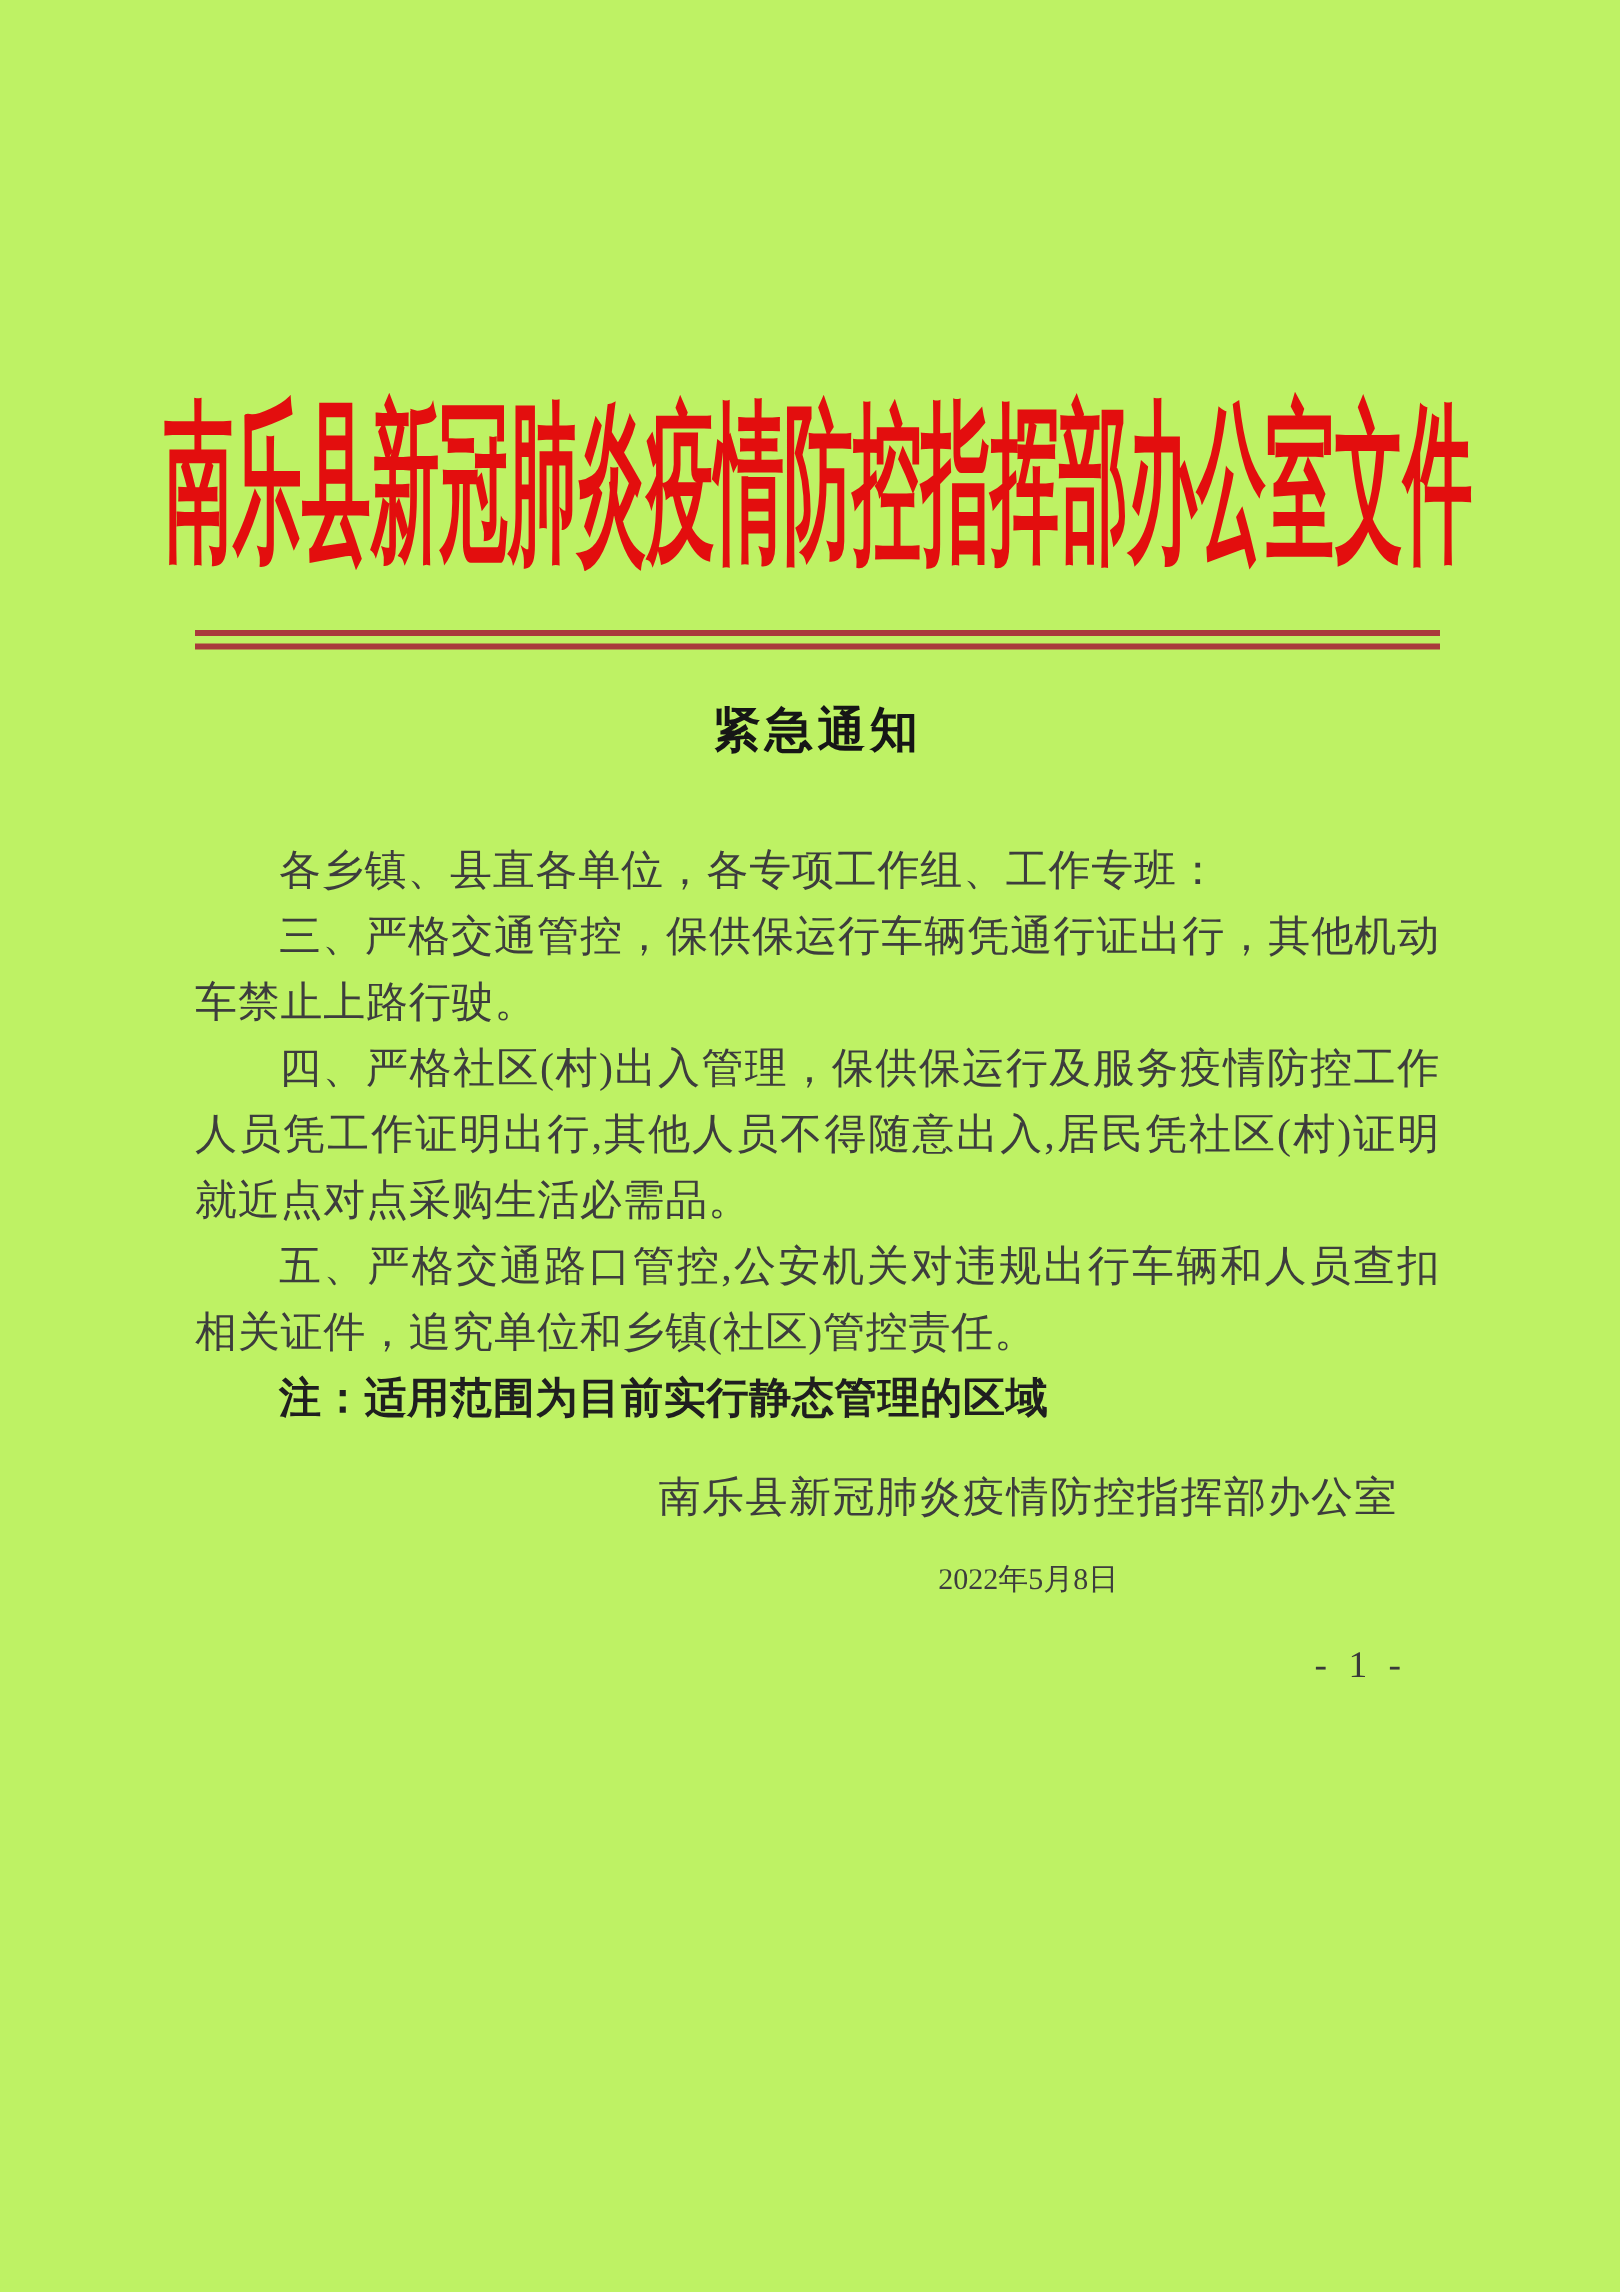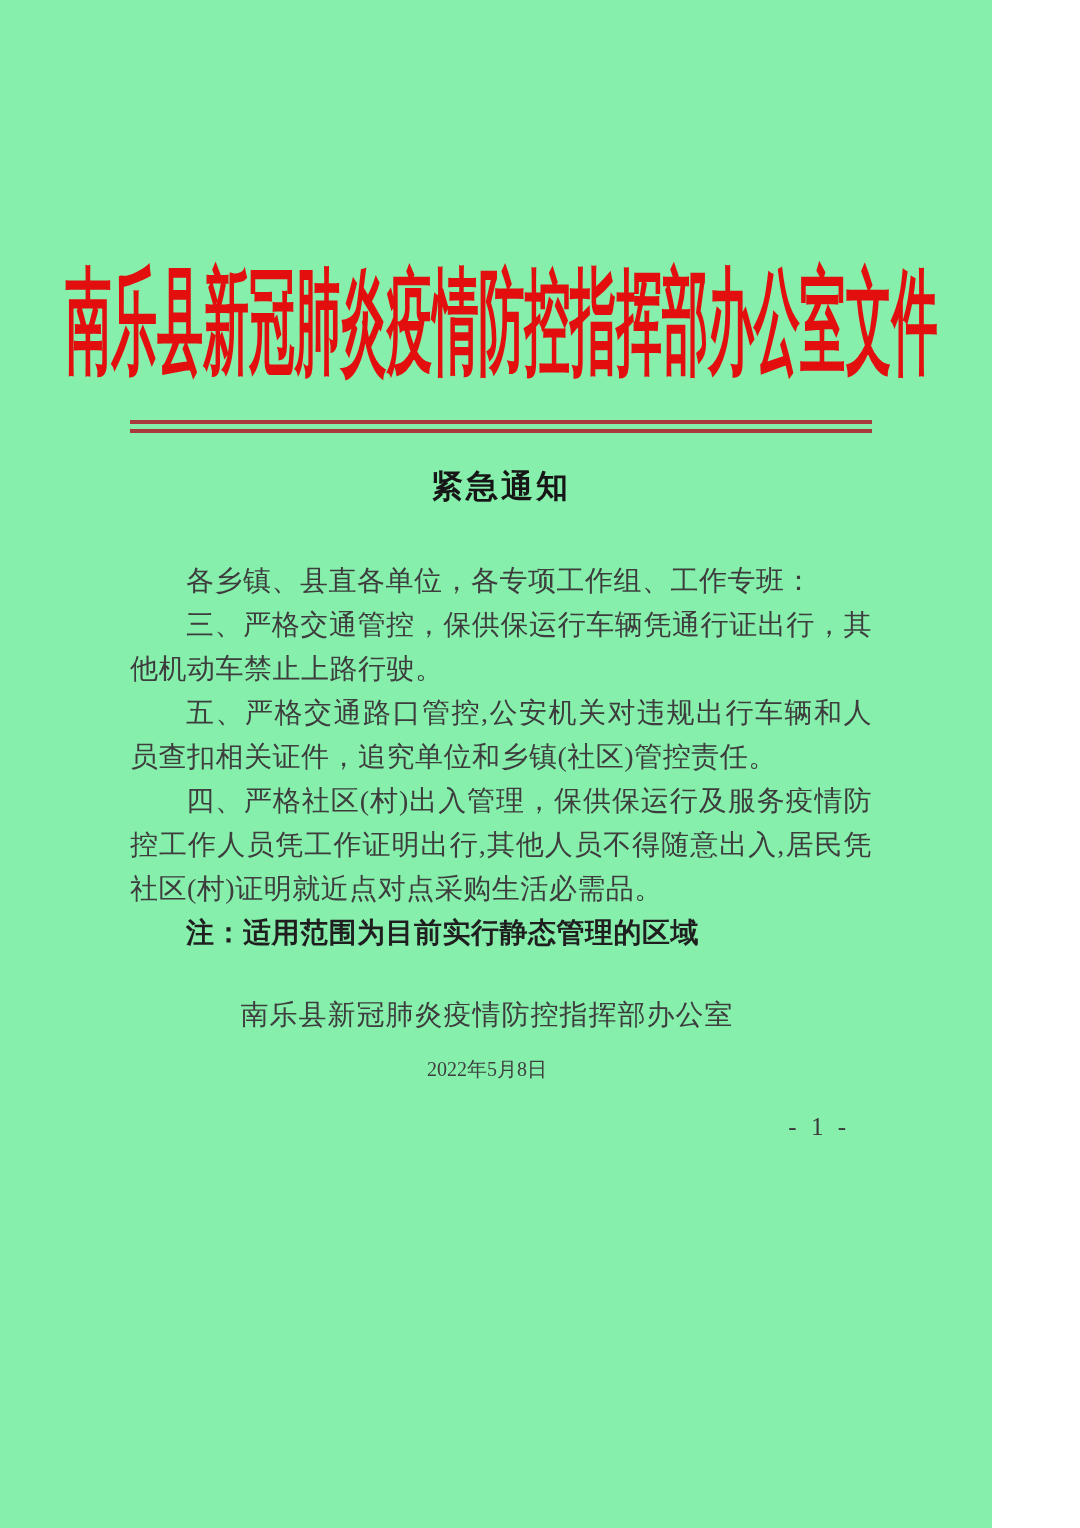--- a/index.html
+++ b/index.html
@@ -5,23 +5,23 @@
   * { margin: 0; padding: 0; box-sizing: border-box; }
   html, body { background: #ffffff; }
   body {
     font-family: "Liberation Serif", "DejaVu Serif", serif;
     width: 1080px;
     height: 1528px;
     position: relative;
     color: #3d3d3d;
   }
   .page {
-    width: 992px;
+    width: 1080px;
     height: 1528px;
-    background: #86efac;
+    background: #bef264;
     padding: 0 120px 16px 130px;
     overflow: hidden;
   }
   
   .letterhead {
     padding-top: 250px;
   }
   .letterhead-title-wrap {
     height: 145px;
     display: flex;
@@ -66,24 +66,24 @@
   .body-text p {
     text-indent: 2em;
     color: #3d3d3d;
   }
   .body-text p.note {
     color: #1f1f1f;
     font-weight: 700;
   }
   
   .sign-block {
-    margin-top: 38px;
+    margin-top: 22px;
     display: flex;
     flex-direction: column;
-    align-items: center;
+    align-items: flex-end;
   }
   .sign-inner {
     display: inline-block;
     text-align: center;
     margin-right: 28px;
   }
   .sign-org {
     font-size: 28px;
     line-height: 44px;
     letter-spacing: 1px;
@@ -116,22 +116,22 @@
       <div class="letterhead-title">南乐县新冠肺炎疫情防控指挥部办公室文件</div>
     </div>
     <div class="double-rule"></div>
   </div>
 
   <h1 class="notice-title">紧急通知</h1>
 
   <div class="body-text">
     <p>各乡镇、县直各单位，各专项工作组、工作专班：</p>
     <p>三、严格交通管控，保供保运行车辆凭通行证出行，其他机动车禁止上路行驶。</p>
+    <p>四、严格社区(村)出入管理，保供保运行及服务疫情防控工作人员凭工作证明出行,其他人员不得随意出入,居民凭社区(村)证明就近点对点采购生活必需品。</p>
     <p>五、严格交通路口管控,公安机关对违规出行车辆和人员查扣相关证件，追究单位和乡镇(社区)管控责任。</p>
-    <p>四、严格社区(村)出入管理，保供保运行及服务疫情防控工作人员凭工作证明出行,其他人员不得随意出入,居民凭社区(村)证明就近点对点采购生活必需品。</p>
     <p class="note">注：适用范围为目前实行静态管理的区域</p>
   </div>
 
   <div class="sign-block">
     <div class="sign-inner">
       <div class="sign-org">南乐县新冠肺炎疫情防控指挥部办公室</div>
       <div class="sign-date">2022年5月8日</div>
     </div>
   </div>
 

